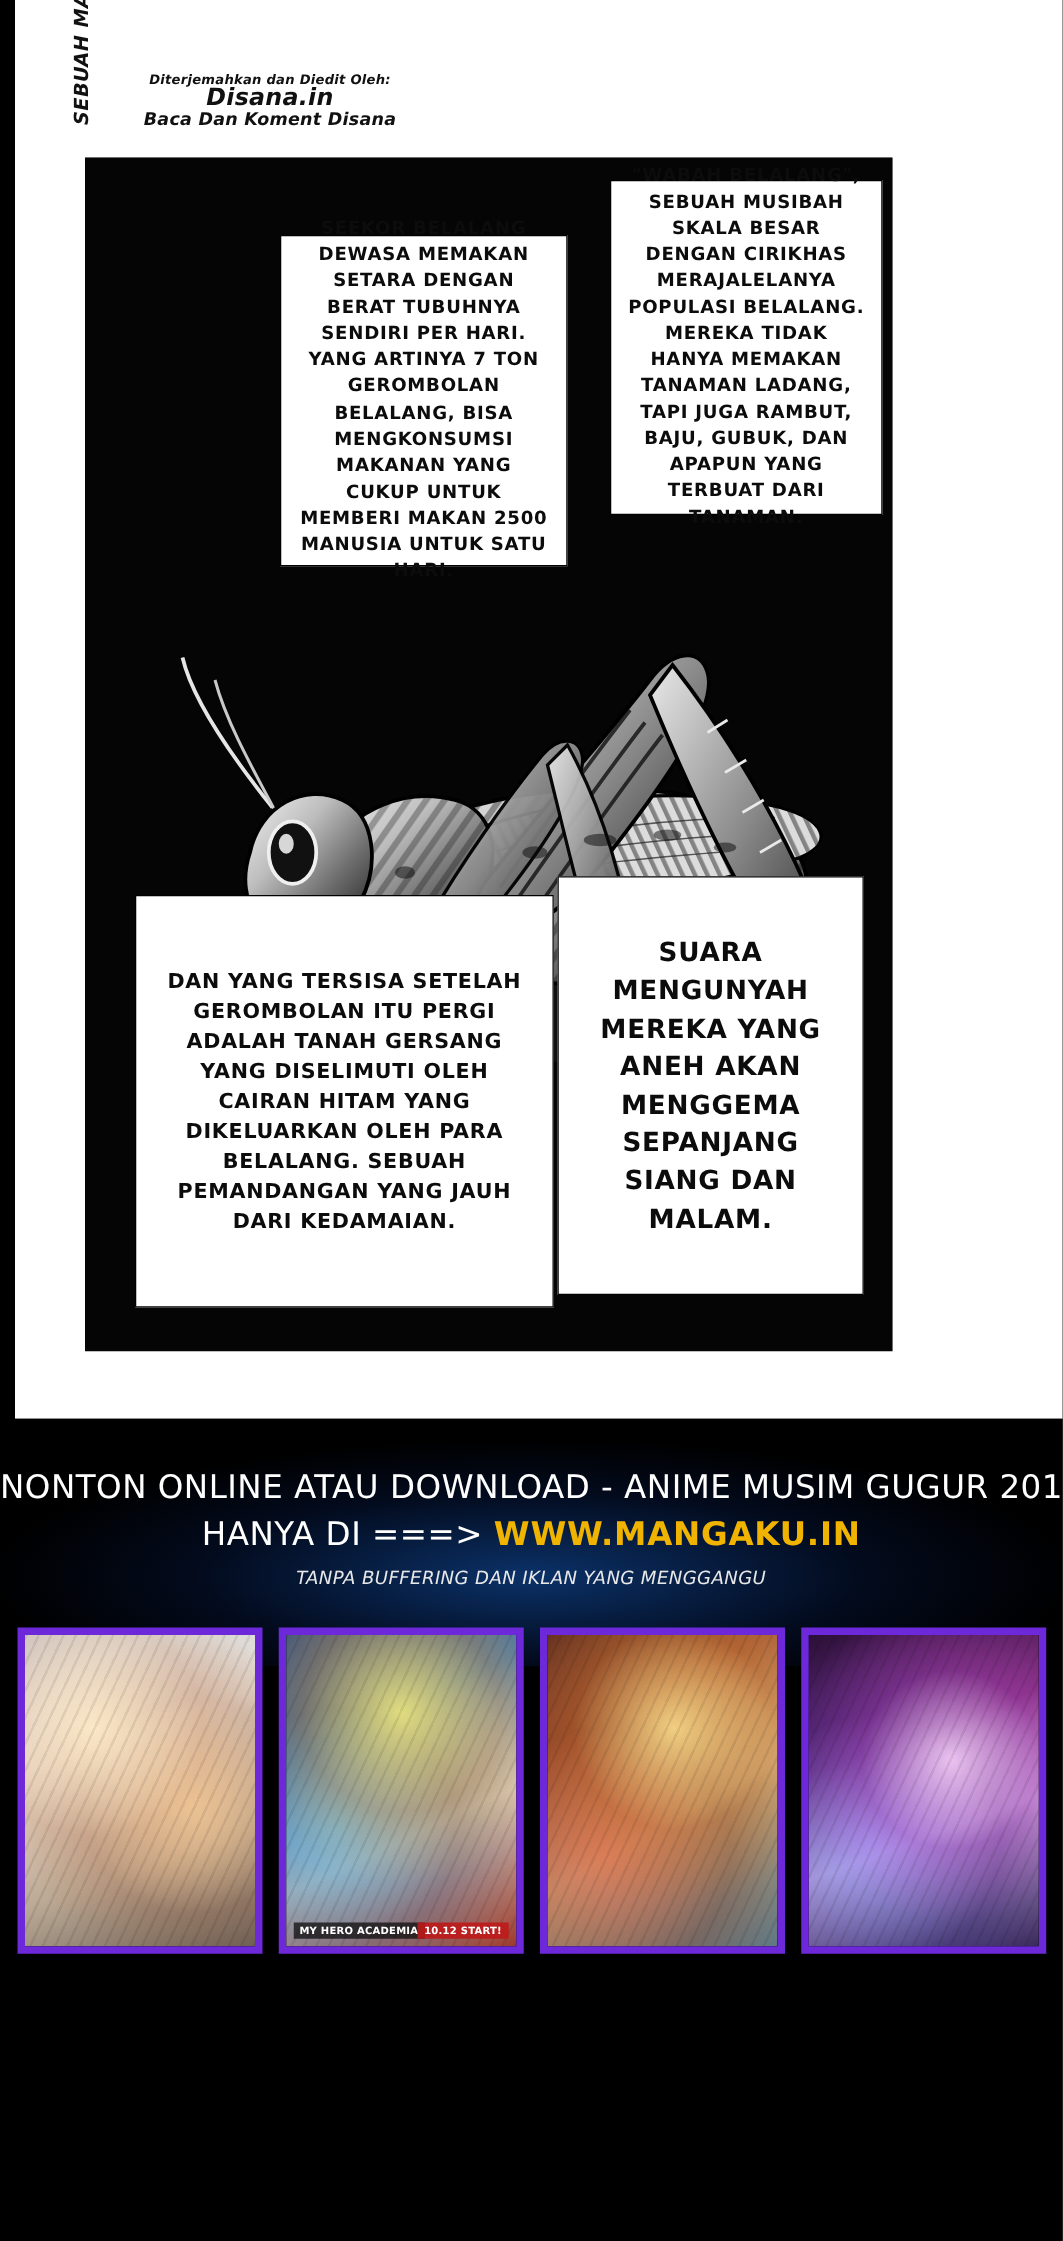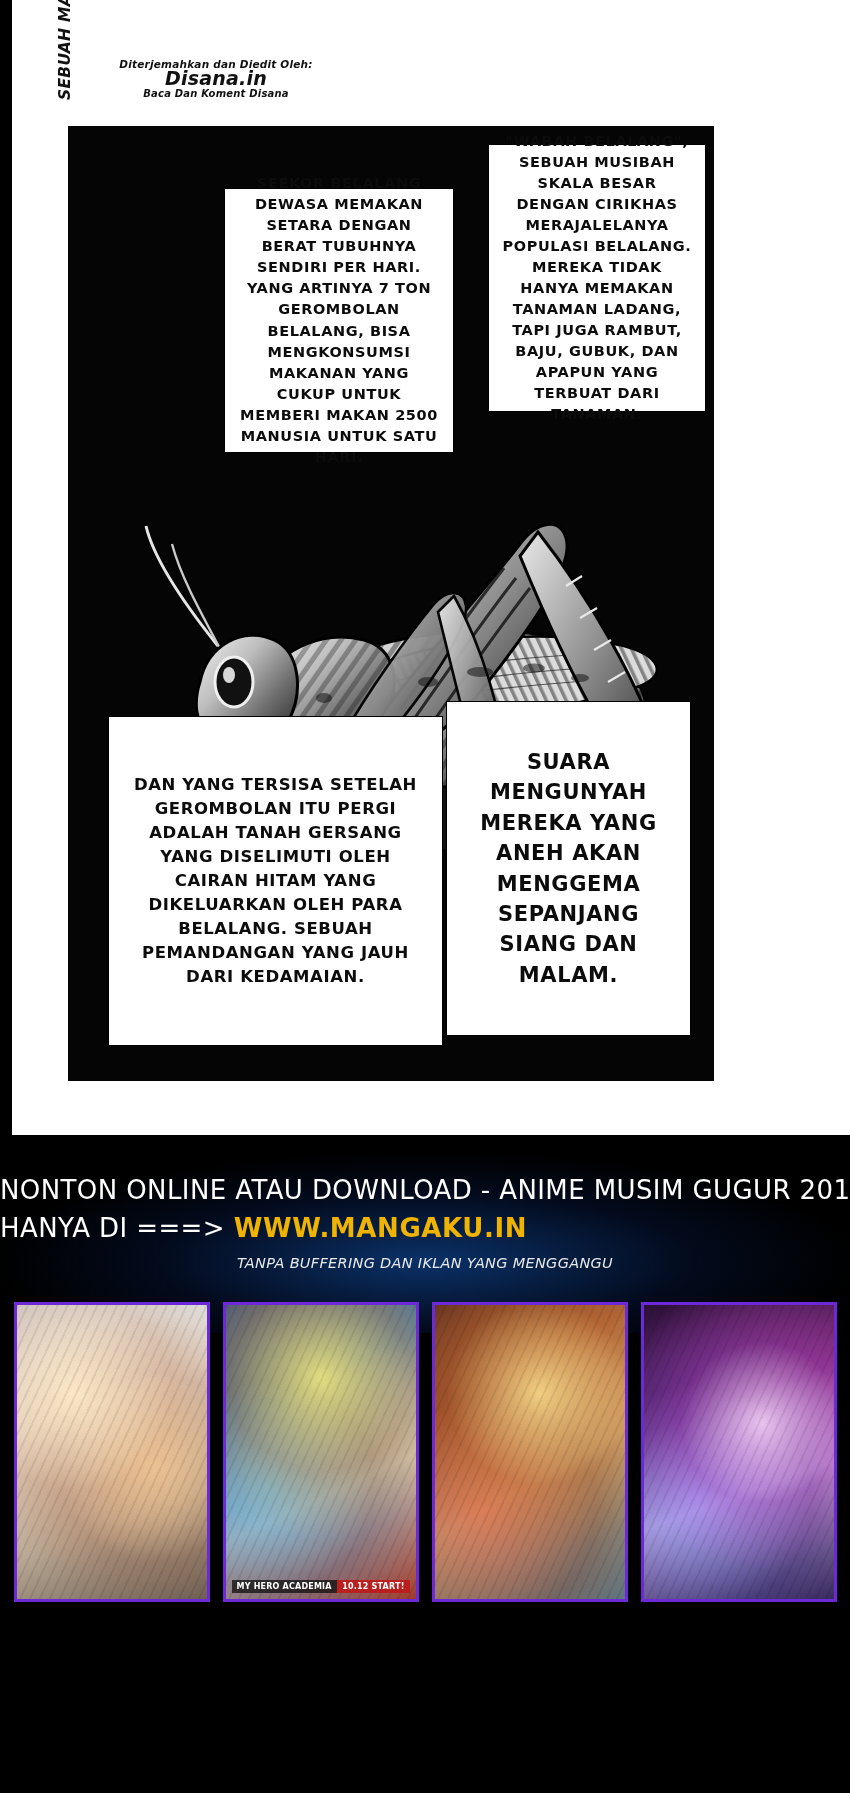--- a/index.html
+++ b/index.html
@@ -80,21 +80,21 @@
   }
   .credits .c2 {
     font-size: 19px;
     font-weight: bold;
     font-style: italic;
     letter-spacing: .2px;
     line-height: 1.05;
     margin-top: -1px;
   }
   .credits .c3 {
-    font-size: 10px;
+    font-size: 14px;
     font-weight: bold;
     font-style: italic;
     letter-spacing: .2px;
     margin-top: -1px;
   }
 
   
   .bug-wrap {
     position: absolute;
     left: 0;
@@ -153,21 +153,21 @@
     text-align: center;
     color: #ffffff;
     font-family: "DejaVu Sans", sans-serif;
     font-size: 26px;
     letter-spacing: .4px;
     white-space: nowrap;
   }
   .promo-line2 {
     position: absolute;
     left: 0; top: 78px; width: 850px;
-    text-align: left;
+    text-align: center;
     color: #ffffff;
     font-family: "DejaVu Sans", sans-serif;
     font-size: 26px;
     letter-spacing: .4px;
     white-space: nowrap;
   }
   .promo-line2 .url {
     color: #f0b400;
     font-weight: bold;
     letter-spacing: .6px;
@@ -188,24 +188,24 @@
     left: 0;
     top: 167px;
     width: 850px;
     height: 310px;
     display: flex;
     justify-content: center;
     gap: 13px;
   }
   .thumb {
     width: 196px;
-    height: 300px;
+    height: 261px;
     position: relative;
     overflow: hidden;
-    border: 3px solid #6d28d9;
+    border: 6px solid #6d28d9;
     box-sizing: border-box;
   }
   .thumb .art {
     position: absolute;
     inset: 0;
   }
   .thumb-col {
     width: 196px;
     position: relative;
   }

